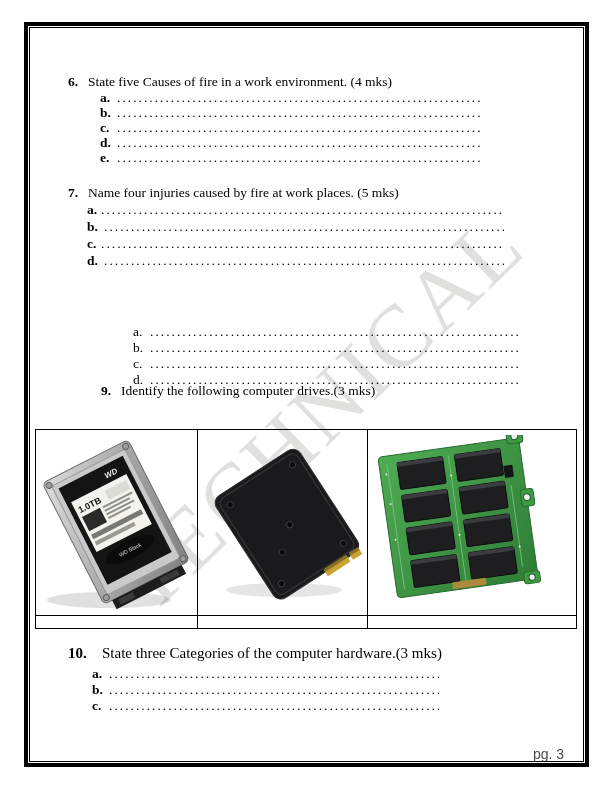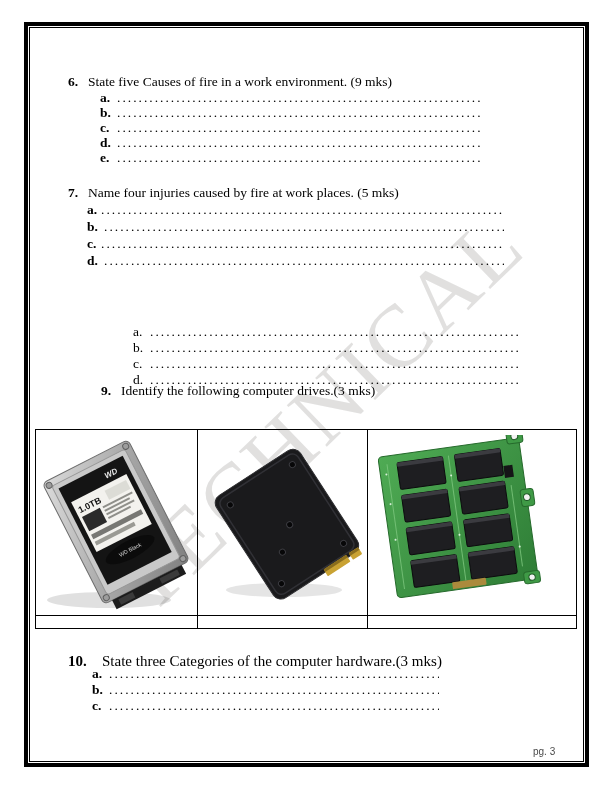--- a/index.html
+++ b/index.html
@@ -12,52 +12,52 @@
              transform:rotate(-44deg);z-index:0;white-space:nowrap;}
   
   .border-outer{position:absolute;left:24px;top:22px;width:565px;height:745px;
                 border:4px solid #000;box-sizing:border-box;z-index:2;pointer-events:none;}
   .border-inner{position:absolute;left:1px;top:1px;right:1px;bottom:1px;
                 border:1px solid #000;}
   .content{position:absolute;left:0;top:0;width:612px;height:792px;z-index:1;}
   
   .q{position:absolute;font-size:13.5px;line-height:17px;padding-left:20px;}
   .q .qnum{display:inline-block;width:20px;margin-left:-20px;font-weight:bold;}
-  .q10{font-size:15px;line-height:18px;padding-left:34px;margin-top:8px;}
+  .q10{font-size:15px;line-height:18px;padding-left:34px;}
   .q10 .qnum{width:34px;margin-left:-34px;}
   
   .ans{position:absolute;white-space:nowrap;font-size:13.5px;line-height:15px;}
   .ans .lab{display:inline-block;min-width:13px;margin-right:4px;}
   .ans .lab.bold{font-weight:bold;}
   .ans .dots{display:inline-block;overflow:hidden;white-space:nowrap;
              letter-spacing:2px;vertical-align:bottom;height:15px;}
   
   .qtable{position:absolute;left:35px;top:429px;display:grid;
           grid-template-columns:162px 170px 208px;grid-template-rows:186px 12px;
           border:1px solid #000;}
   .qtable .cell{border-right:1px solid #000;border-bottom:1px solid #000;
                 position:relative;background:transparent;}
   .qtable .cell.lastcol{border-right:none;}
   .qtable .cell.lastrow{border-bottom:none;}
   .imgwrap{position:absolute;}
   
   .pgnum{position:absolute;left:533px;top:746px;font-family:"Liberation Sans", sans-serif;
-         font-size:10px;color:#4a4a4a;}
+         font-size:14px;color:#4a4a4a;}
 </style>
 </head>
 <body>
 
 <div class="page">
 
   <div class="watermark">TECHNICAL</div>
 
   <div class="content">
 
     <div class="q" style="left:68px;top:73px;width:480px;">
-      <span class="qnum">6.</span><span>State five Causes of fire in a work environment. (9 mks)</span>
+      <span class="qnum">6.</span><span>State five Causes of fire in a work environment. (4 mks)</span>
     </div>
     <div class="ans" style="left:100px;top:90px;"><span class="lab bold">a.</span><span class="dots" style="width:365px;">................................................................................................................................................................................................................</span></div>
     <div class="ans" style="left:100px;top:105px;"><span class="lab bold">b.</span><span class="dots" style="width:365px;">................................................................................................................................................................................................................</span></div>
     <div class="ans" style="left:100px;top:120px;"><span class="lab bold">c.</span><span class="dots" style="width:365px;">................................................................................................................................................................................................................</span></div>
     <div class="ans" style="left:100px;top:135px;"><span class="lab bold">d.</span><span class="dots" style="width:365px;">................................................................................................................................................................................................................</span></div>
     <div class="ans" style="left:100px;top:150px;"><span class="lab bold">e.</span><span class="dots" style="width:365px;">................................................................................................................................................................................................................</span></div>
 
     <div class="q" style="left:68px;top:184px;width:480px;">
       <span class="qnum">7.</span><span>Name four injuries caused by fire at work places. (5 mks)</span>
     </div>

